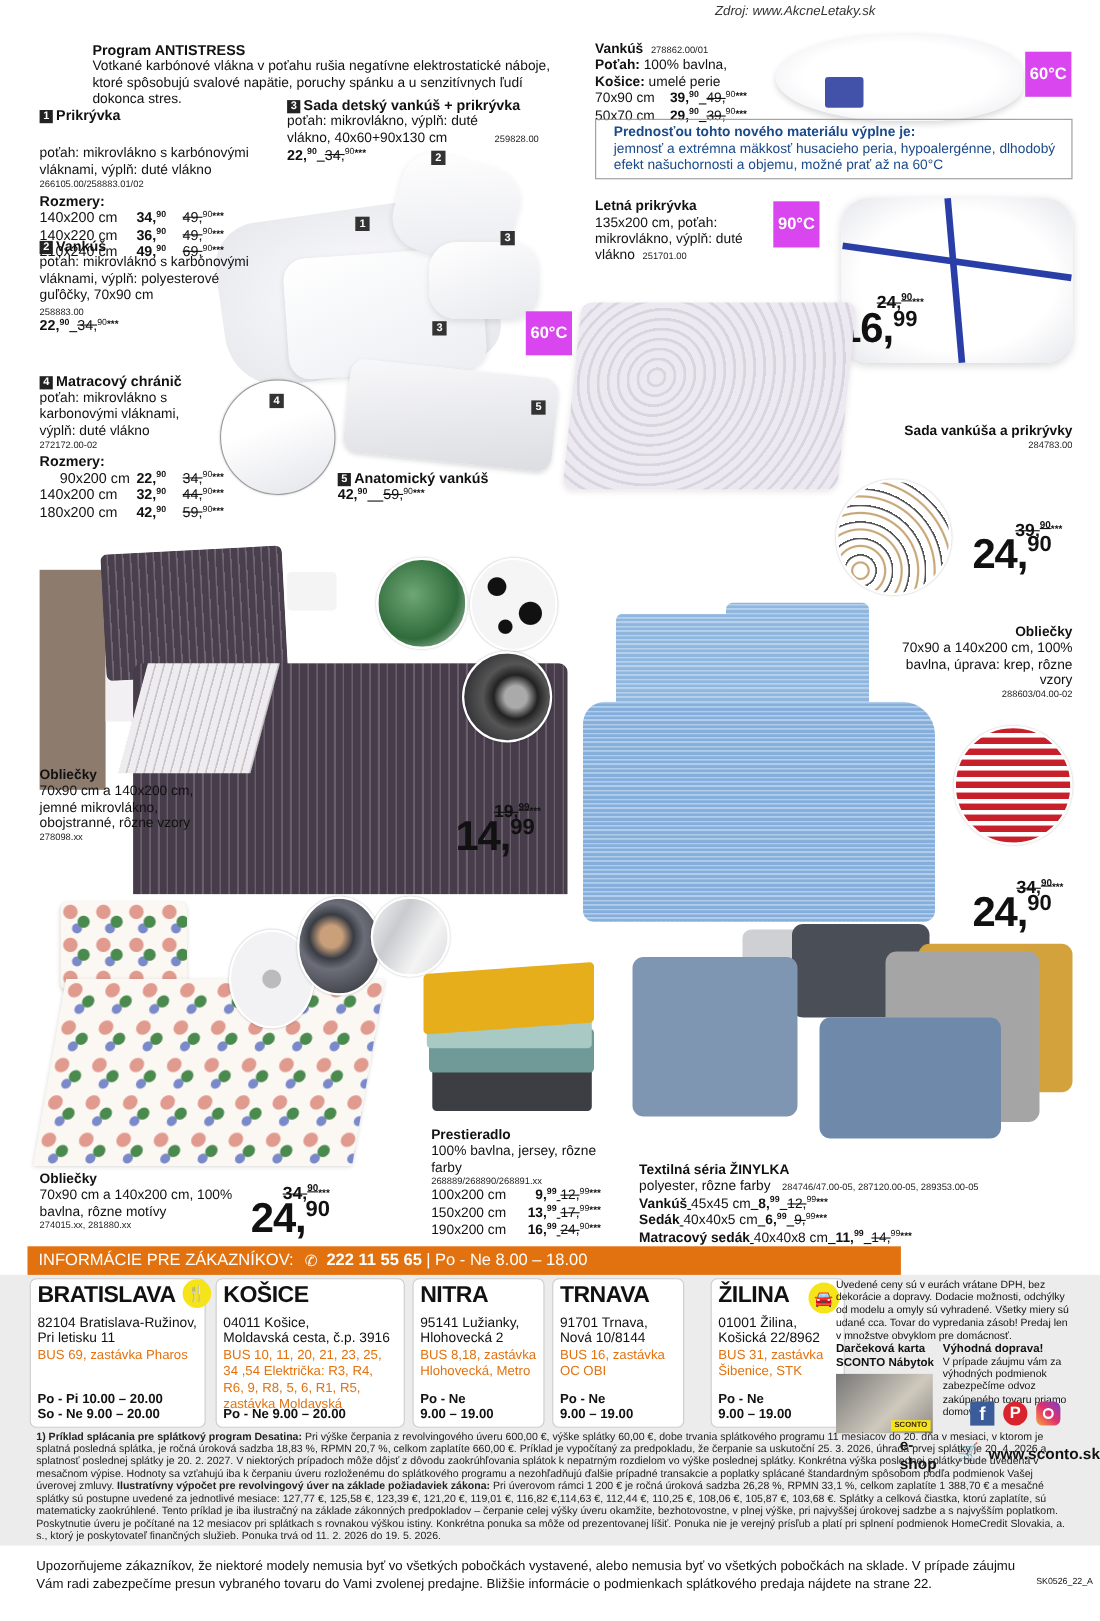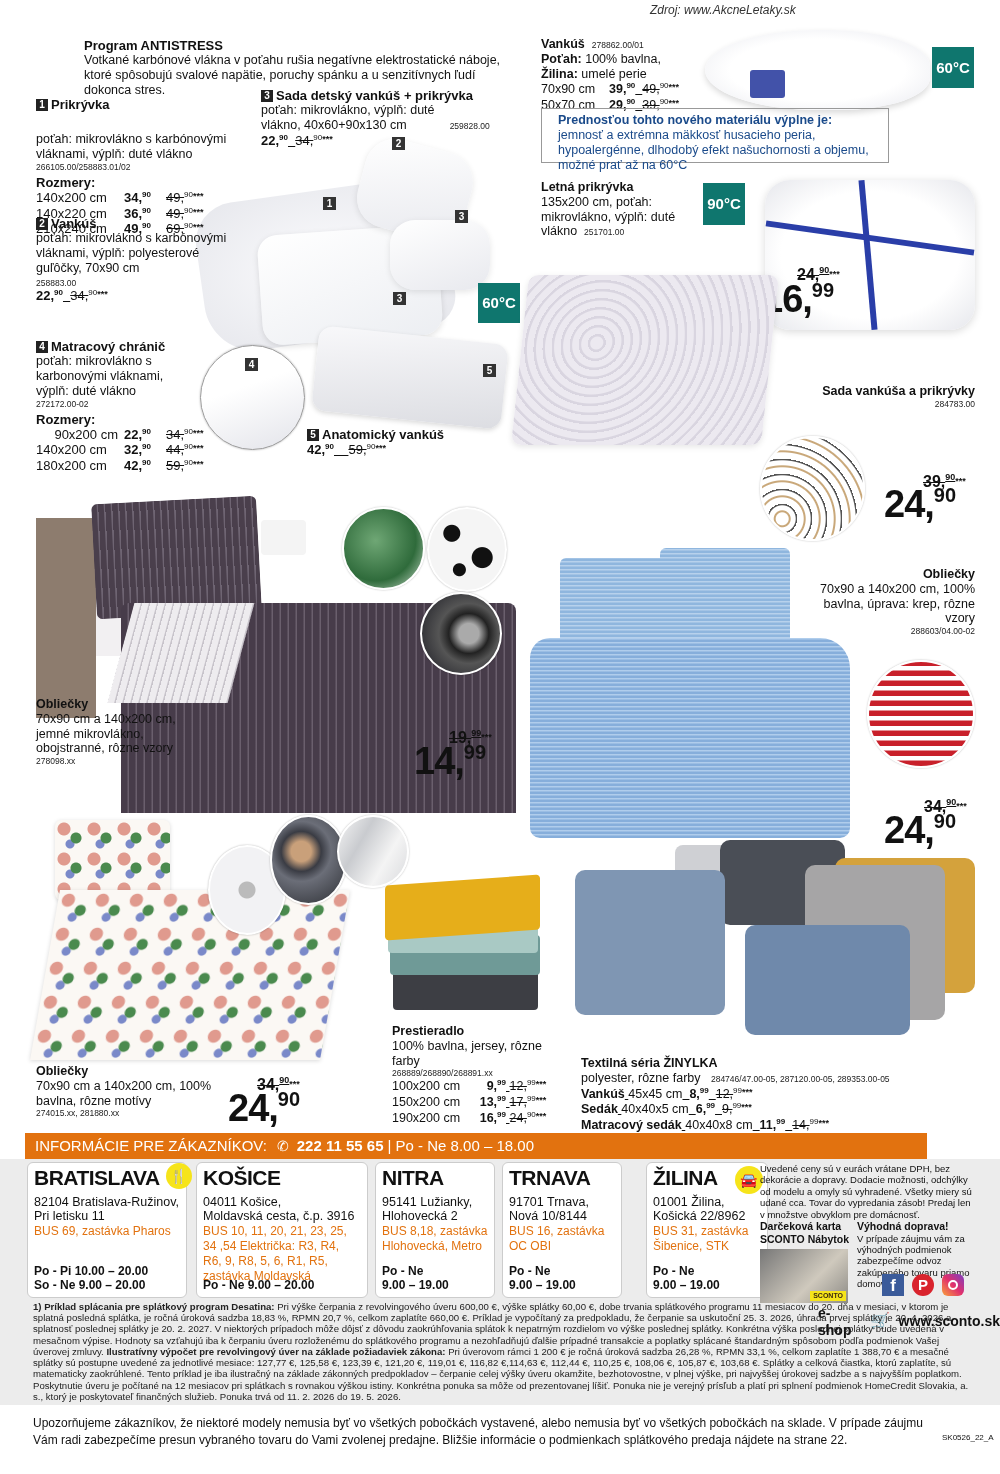--- a/index.html
+++ b/index.html
@@ -11,28 +11,28 @@
   .sup { font-size: 8px; vertical-align: 5px; font-weight: bold; }
   .old { text-decoration: line-through; font-weight: normal; }
   .oldsup { font-size: 8px; vertical-align: 5px; }
   .stars { font-size: 9px; font-weight: bold; vertical-align: 3px; }
   .num { display:inline-block; background:#222; color:#fff; font-weight:bold; font-size:10px; width:12px; height:12px; text-align:center; line-height:12px; margin-right:3px; vertical-align:1px; }
   .num-img { position:absolute; background:#333; color:#fff; font-weight:bold; font-size:10px; width:13px; height:13px; text-align:center; line-height:13px; }
   .row { white-space: nowrap; text-decoration: underline; }
   .row span { display:inline-block; }
   .size { width: 88px; }
   .price { width: 42px; font-weight: bold; }
-  .temp { position:absolute; background:#0f766e; color:#fff; font-weight:bold; font-size:15px; text-align:center; display:flex; align-items:center; justify-content:center; }
+  .temp { position:absolute; background:#d946ef; color:#fff; font-weight:bold; font-size:15px; text-align:center; display:flex; align-items:center; justify-content:center; }
   .bigprice { font-weight: 900; font-size: 38px; letter-spacing: -1px; line-height: 1; }
   .bigprice .c { font-size: 20px; vertical-align: 15px; letter-spacing: 0; }
   .oldprice { font-weight: bold; font-size: 16px; text-decoration: line-through; }
   .oldprice .c { font-size: 9px; vertical-align: 7px; }
   .swatch { position:absolute; border-radius:50%; border:2px solid #fff; box-shadow: 0 0 2px rgba(0,0,0,.3); }
   
-  .info-bar { position:absolute; left:25px; top:1133px; width:902px; height:26px; background:#e2720f; color:#fff; font-size:15px; display:flex; align-items:center; padding-left:10px; }
+  .info-bar { position:absolute; left:25px; top:1133px; width:794px; height:26px; background:#e2720f; color:#fff; font-size:15px; display:flex; align-items:center; padding-left:10px; }
   .info-bar .phone { font-weight:bold; margin: 0 4px 0 8px; }
   .footer-bg { position:absolute; left:0; top:1159px; width:1000px; height:246px; background:#ececec; }
   .store { position:absolute; top:1162px; height:136px; background:#fff; border:1px solid #ccc; border-radius:6px; padding:3px 6px; }
   .store h3 { font-size:21px; font-weight:900; letter-spacing:-0.5px; margin-bottom:4px; }
   .store .addr { font-size:12.5px; line-height:1.15; }
   .store .bus { font-size:12px; color:#e2720f; line-height:1.25; }
   .store .hours { position:absolute; bottom:4px; left:6px; font-size:12px; font-weight:bold; line-height:1.15; }
   .legal { position:absolute; left:33px; top:1301px; width:940px; font-size:9.6px; line-height:1.17; color:#222; }
   .notice { position:absolute; left:33px; top:1415px; width:910px; font-size:12px; line-height:1.4; }
 </style>
@@ -102,25 +102,25 @@
   <div class="row"><span class="b">42,</span><span class="sup">90</span>&nbsp;&nbsp;&nbsp;&nbsp;<span class="old">59,</span><span class="oldsup">90</span><span class="stars">***</span></div>
 </div>
 
 <div class="abs" style="left:705px;top:30px;width:225px;height:80px;background:radial-gradient(ellipse,#fff 55%,#e7e8ee);border-radius:50% 45% 40% 50%;box-shadow:0 3px 6px rgba(0,0,0,.15);">
   <div class="abs" style="left:45px;top:40px;width:35px;height:28px;background:#2d3fa0;border-radius:3px;opacity:.9;"></div>
 </div>
 <div class="temp" style="left:932px;top:47px;width:42px;height:41px;">60°C</div>
 <div class="abs" style="left:541px;top:37px;width:180px;font-size:12.5px;">
   <div><span class="b">Vankúš</span>&nbsp; <span class="code">278862.00/01</span></div>
   <div><span class="b">Poťah:</span> <span>100% bavlna,</span></div>
-  <div><span class="b">Žilina:</span> <span>umelé perie</span></div>
+  <div><span class="b">Košice:</span> <span>umelé perie</span></div>
   <div class="row"><span style="width:68px">70x90 cm</span><span class="b">39,</span><span class="sup">90</span>&nbsp;&nbsp;<span class="old">49,</span><span class="oldsup">90</span><span class="stars">***</span></div>
   <div class="row"><span style="width:68px">50x70 cm</span><span class="b">29,</span><span class="sup">90</span>&nbsp;&nbsp;<span class="old">39,</span><span class="oldsup">90</span><span class="stars">***</span></div>
 </div>
-<div class="abs" style="left:541px;top:108px;width:348px;height:55px;border:1.5px solid #999;padding:4px 0 0 16px;color:#1a4a8a;font-size:12.5px;line-height:1.2;">
+<div class="abs" style="left:541px;top:108px;width:434px;height:55px;border:1.5px solid #999;padding:4px 0 0 16px;color:#1a4a8a;font-size:12.5px;line-height:1.2;">
   <div class="b" style="font-weight:900;">Prednosťou tohto nového materiálu výplne je:</div>
   <div>jemnosť a extrémna mäkkosť husacieho peria, hypoalergénne, dlhodobý efekt našuchornosti a objemu, možné prať až na 60°C</div>
 </div>
 
 <div class="abs" style="left:541px;top:180px;width:150px;font-size:12.5px;">
   <div class="b">Letná prikrývka</div>
   <div><span>135x200 cm, poťah: mikrovlákno, výplň: duté vlákno</span>&nbsp; <span class="code">251701.00</span></div>
 </div>
 <div class="temp" style="left:703px;top:183px;width:42px;height:42px;">90°C</div>
 <div class="abs" style="left:765px;top:180px;width:210px;height:150px;background:radial-gradient(ellipse,#fff 60%,#e6e7ec);border-radius:25px;box-shadow:0 2px 8px rgba(0,0,0,.15);">

